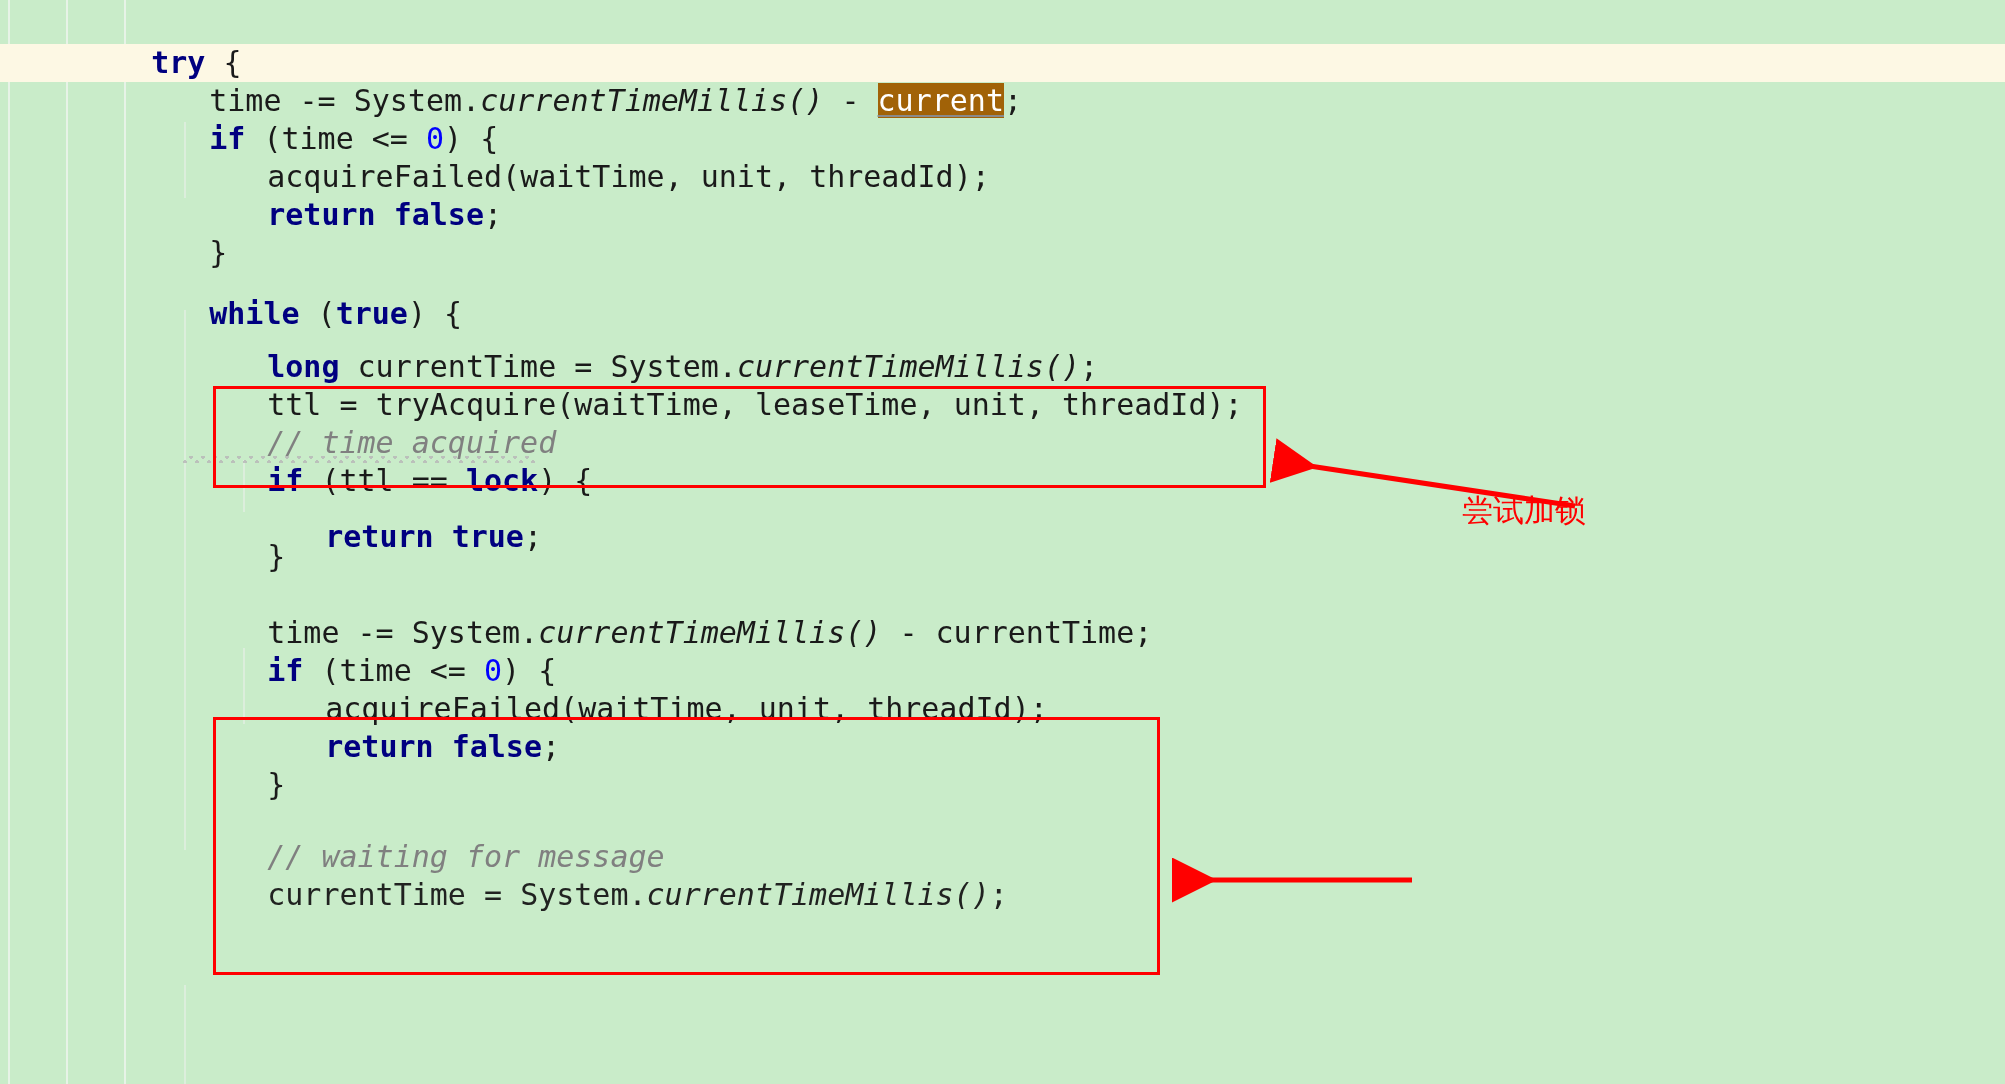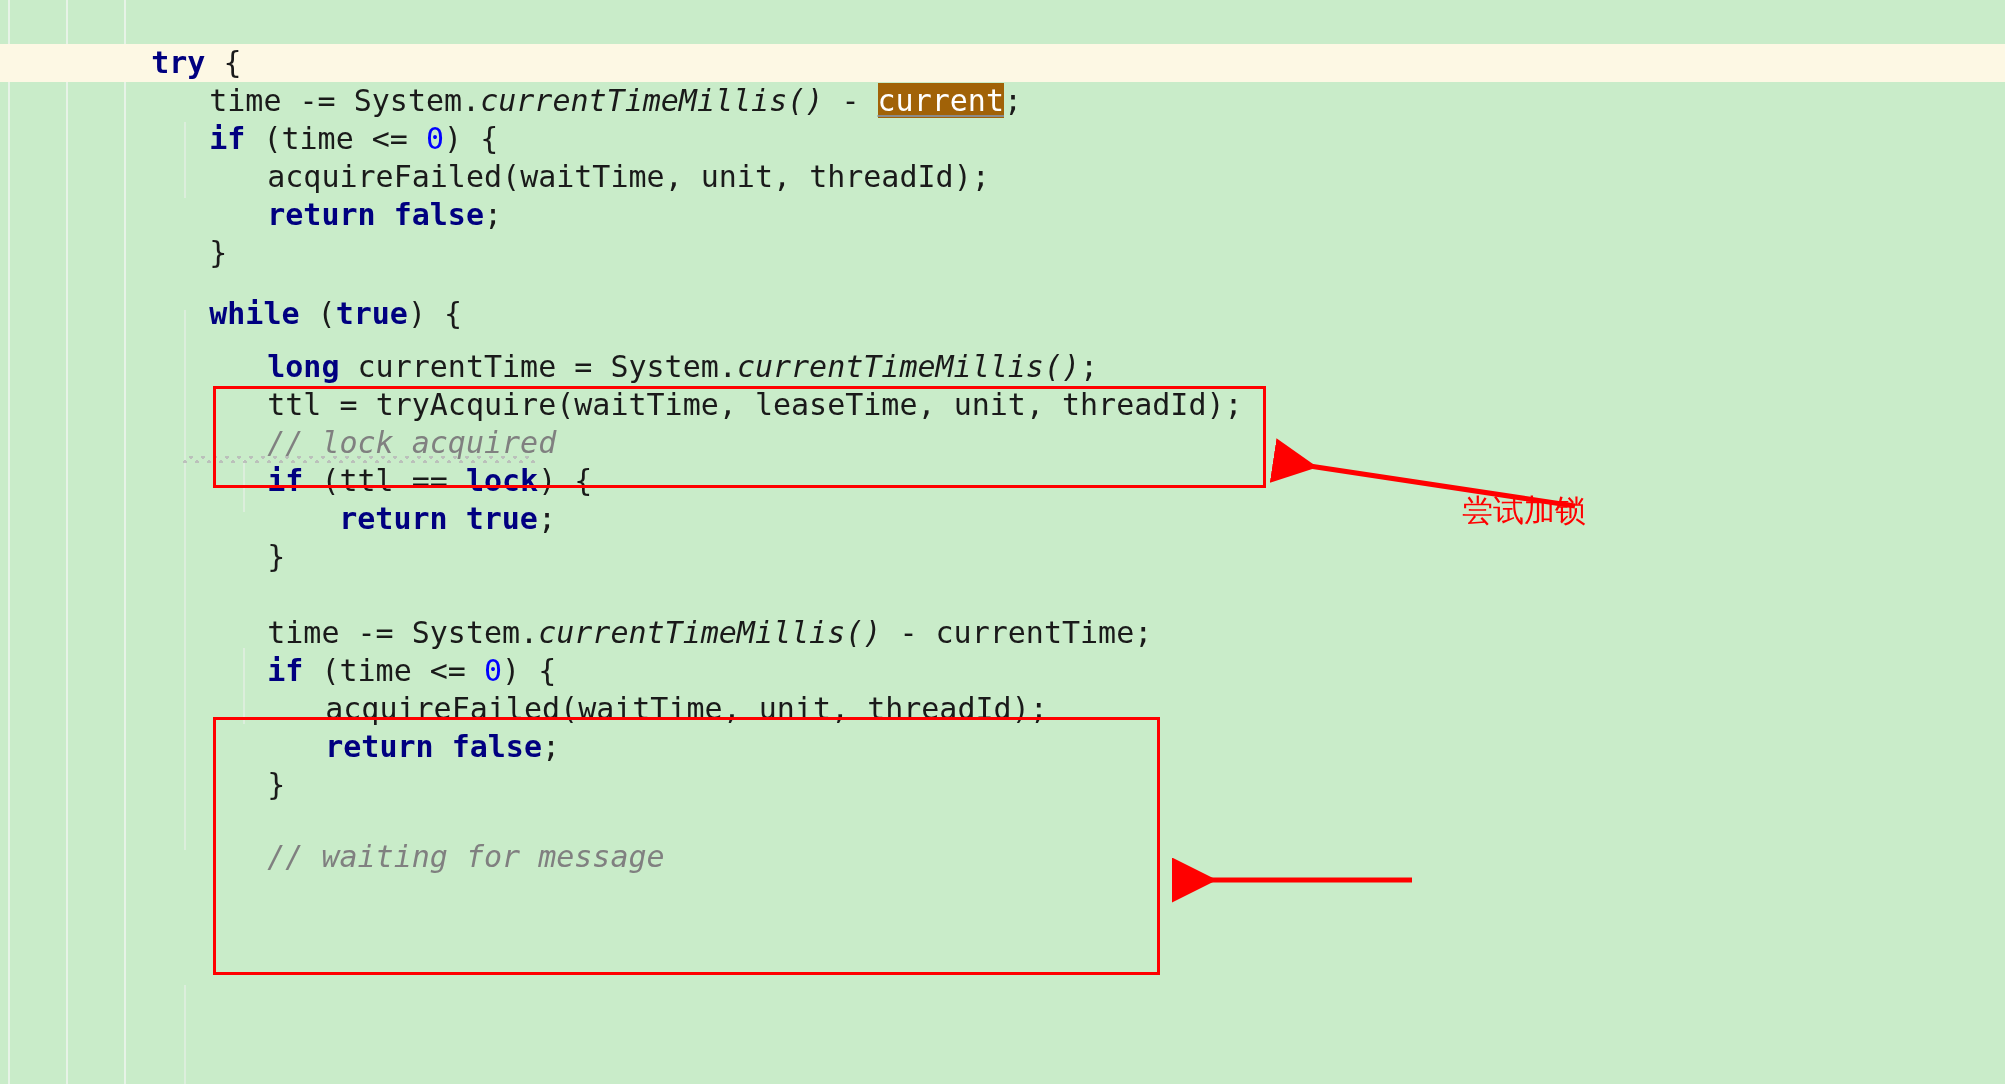--- a/index.html
+++ b/index.html
@@ -137,29 +137,29 @@
 
   <div class="ln" style="top:310px;">
     <span style="padding-left:180px"></span><span class="kw">long</span><span> </span><span class="fld">currentTime</span><span> = </span><span>System.</span><span class="ital">currentTimeMillis()</span><span>;</span>
   </div>
 
   <div class="ln" style="top:348px;">
     <span style="padding-left:180px"></span><span class="fld">ttl</span><span> = </span><span>tryAcquire</span><span>(</span><span>waitTime</span><span>, </span><span>leaseTime</span><span>, </span><span>unit</span><span>, </span><span>threadId</span><span>);</span>
   </div>
 
   <div class="ln cmt" style="top:386px;">
-    <span style="padding-left:180px;font-style:normal"></span><span>// lock acquired</span>
+    <span style="padding-left:180px;font-style:normal"></span><span>// time acquired</span>
   </div>
 
   <div class="ln" style="top:424px;">
     <span style="padding-left:180px"></span><span class="kw">if</span><span> (</span><span>ttl</span><span> == </span><span class="kw">lock</span><span>) {</span>
   </div>
   <div class="squiggle" style="left:182px;top:456px;width:354px;"></div>
 
-  <div class="ln" style="top:462px;margin-left:14px;">
+  <div class="ln" style="top:480px;">
     <span style="padding-left:238px"></span><span class="kw">return</span><span> </span><span class="kw">true</span><span>;</span>
   </div>
 
   <div class="ln" style="top:500px;">
     <span style="padding-left:180px"></span><span>}</span>
   </div>
 
   <div class="ln" style="top:538px;"></div>
 
   <div class="ln" style="top:576px;">
@@ -181,20 +181,23 @@
   <div class="ln" style="top:728px;">
     <span style="padding-left:180px"></span><span>}</span>
   </div>
 
   <div class="ln" style="top:766px;"></div>
 
   <div class="ln cmt" style="top:800px;">
     <span style="padding-left:180px;font-style:normal"></span><span>// waiting for message</span>
   </div>
 
+  <div class="ln" style="top:838px;opacity:.96;">
+    <span style="padding-left:180px"></span><span class="fld">currentTime</span><span> = </span><span>System.</span><span class="ital">currentTimeMillis()</span><span>;</span>
+  </div>
 
   <div class="redbox" style="left:213px;top:386px;width:1053px;height:102px;"></div>
 
   <div class="redbox" style="left:213px;top:717px;width:947px;height:258px;"></div>
 
   <svg class="arrow" style="left:1275px;top:450px;width:390px;height:70px;" viewBox="0 0 390 70">
     <defs>
       <marker id="ah1" markerWidth="9" markerHeight="9" refX="7" refY="4.5" orient="auto">
         <path d="M9,0 L0,4.5 L9,9 Z" fill="#ff0000"></path>
       </marker>

